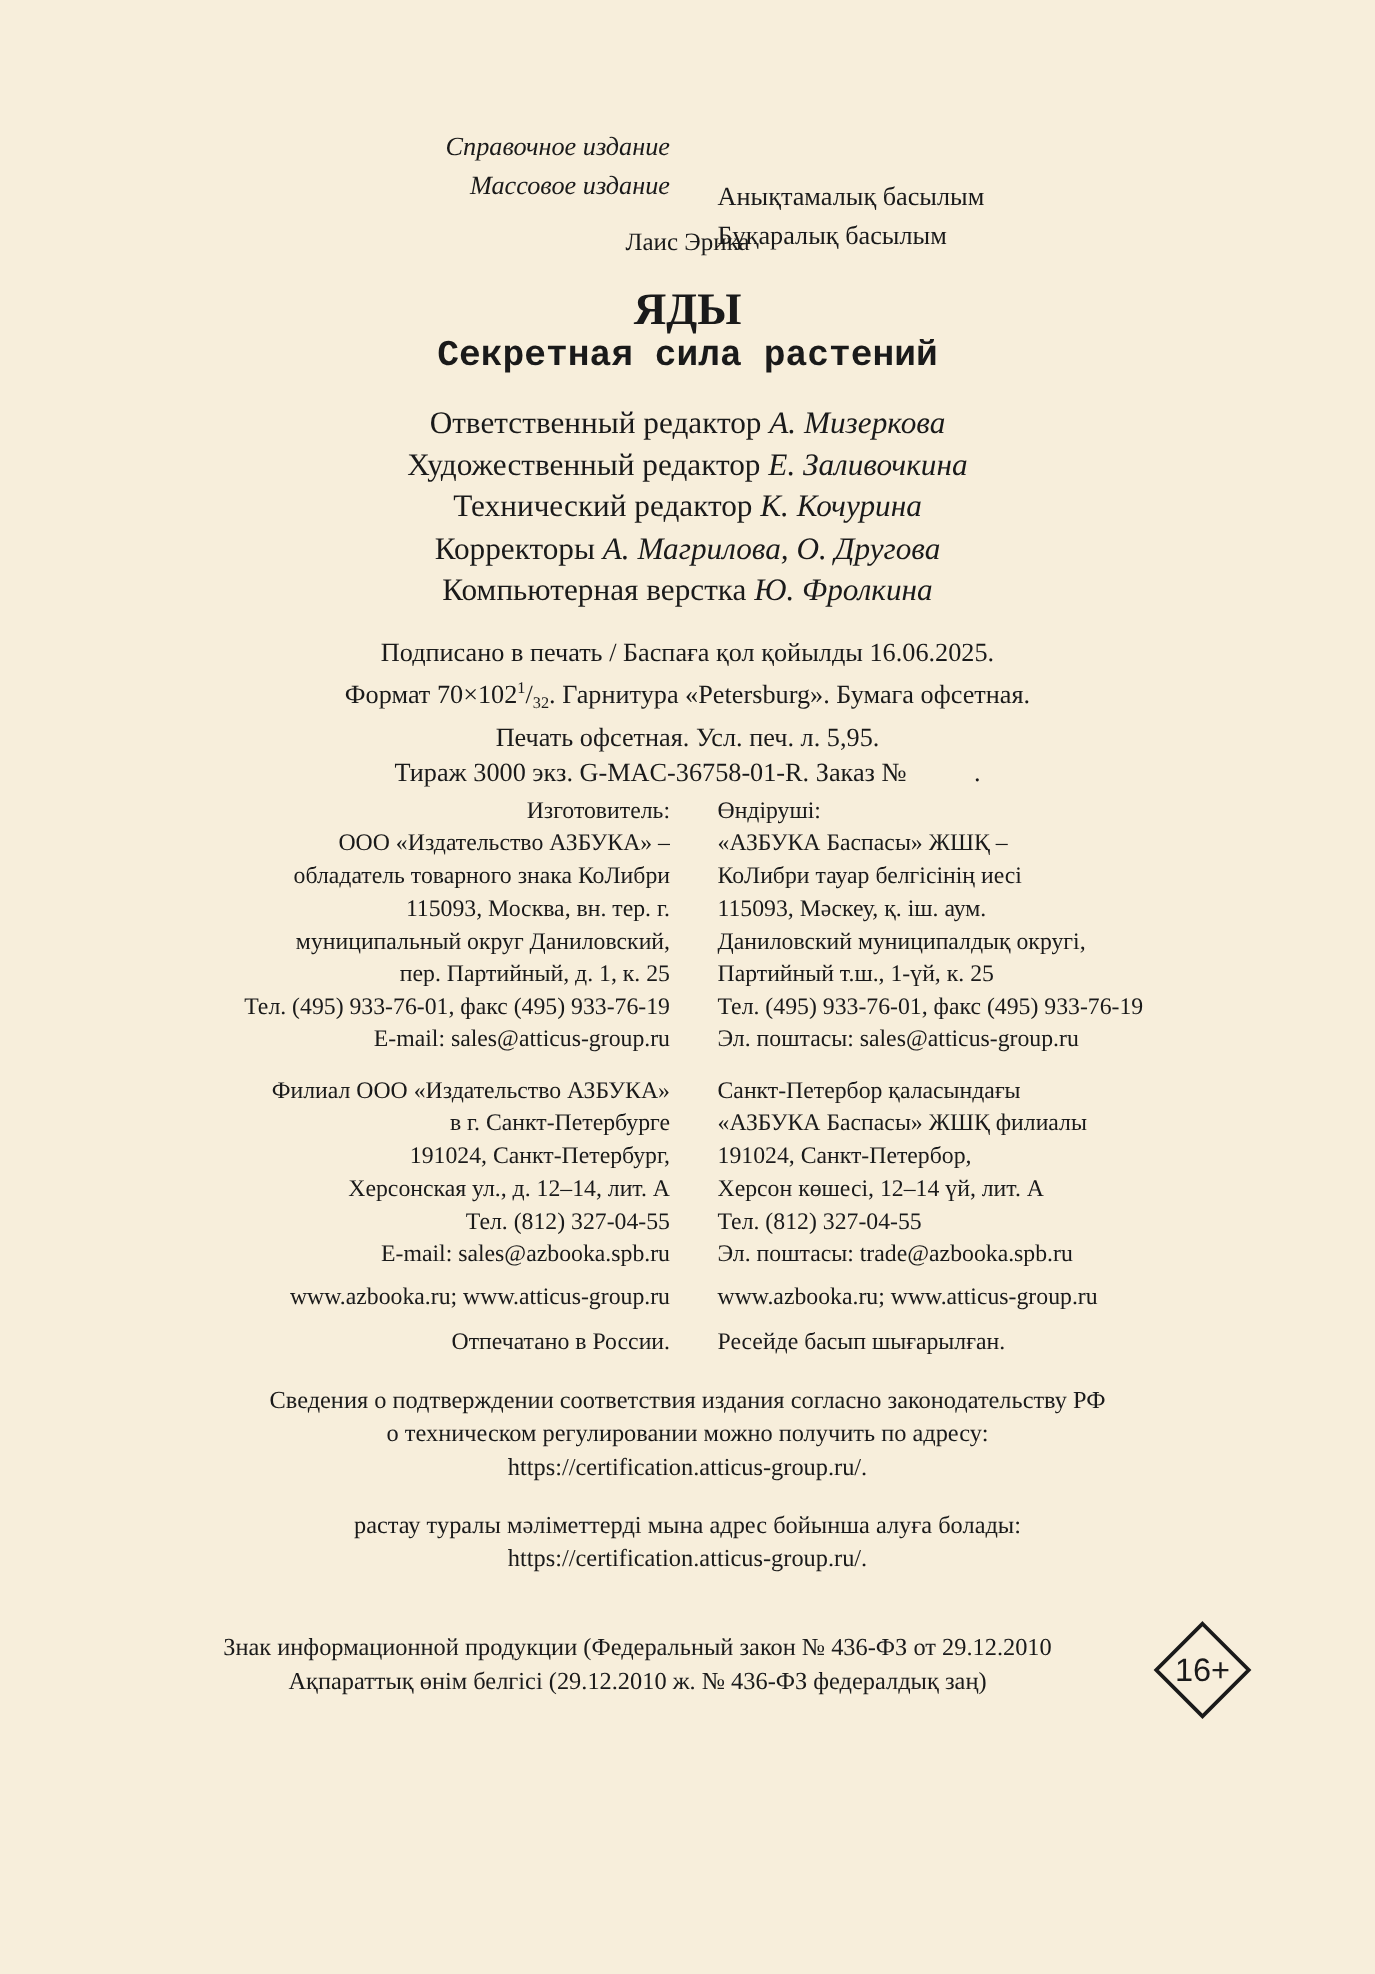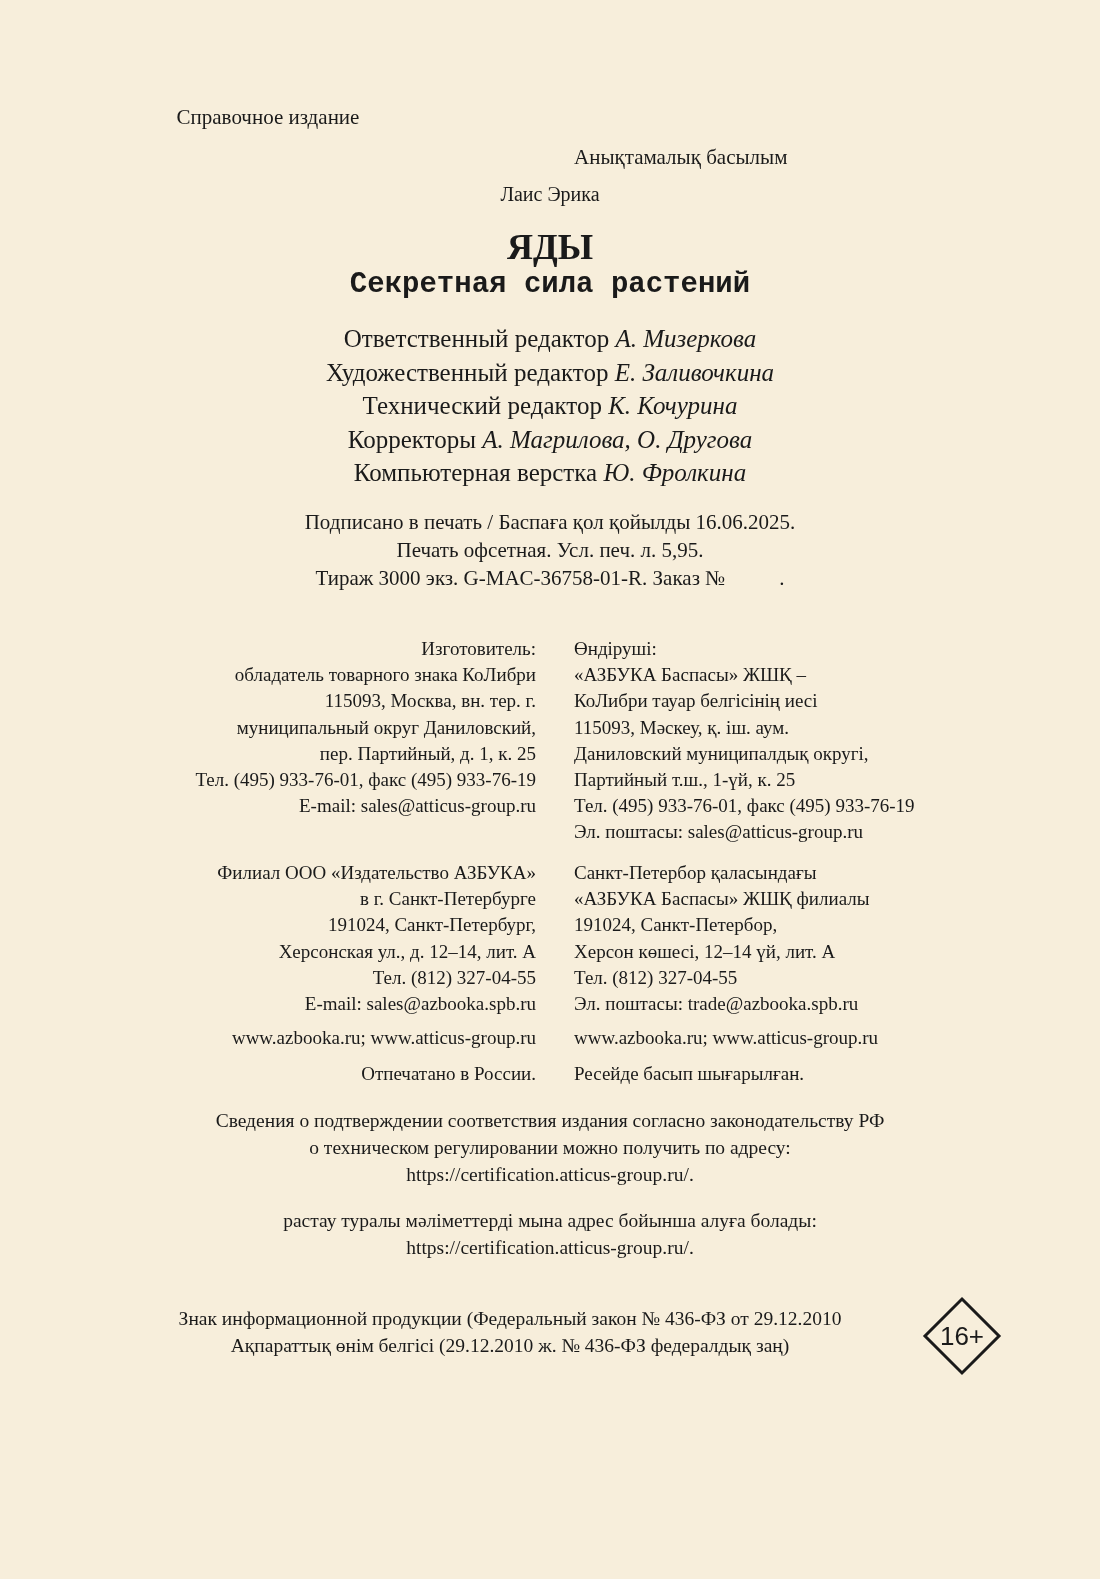--- a/index.html
+++ b/index.html
@@ -5,21 +5,21 @@
   html, body { margin:0; padding:0; }
   body {
     width:1100px; height:1579px;
     background:#f7eedb;
     color:#1a1a1a;
     font-family:"Liberation Serif", "DejaVu Serif", serif;
     position:relative; overflow:hidden;
   }
   .page { position:absolute; left:0; top:0; width:1100px; height:1579px; }
   .row2 { position:absolute; display:flex; width:1100px; font-size:21px; line-height:31px; }
-  .row2 .l { width:536px; text-align:center; }
+  .row2 .l { width:536px; text-align:right;font-style:italic; }
   .row2 .r { padding-left:38px; text-align:left;margin-top:40px; }
   .center { position:absolute; left:0; width:1100px; text-align:center; }
   .author { top:176px; font-size:20px; line-height:36px; }
   .title { top:226px; font-size:36px; font-weight:bold; line-height:42px; }
   .subtitle { top:266px; font-size:29px; font-weight:bold; line-height:38px;font-family:Liberation Mono, monospace; }
   .credits { top:322px; font-size:25px; line-height:33.5px; }
   .credits i { font-style:italic; }
   .imprint { top:508px; font-size:21px; line-height:28px; font-family:"Liberation Serif", serif; }
   .sup { font-size:13px; vertical-align:8px; }
   .sub { font-size:13px; vertical-align:-4px; }
@@ -33,42 +33,48 @@
 </style>
 </head>
 <body>
 
 <div class="page">
 
   <div class="row2" style="top:102px;">
     <div class="l">Справочное издание</div>
     <div class="r">Анықтамалық басылым</div>
   </div>
+  <div class="row2" style="top:133px;">
+    <div class="l">Массовое издание</div>
+    <div class="r">Бұқаралық басылым</div>
+  </div>
 
   <div class="center author">Лаис Эрика</div>
   <div class="center title">ЯДЫ</div>
   <div class="center subtitle">Секретная сила растений</div>
 
   <div class="center credits">
     <div><span>Ответственный редактор</span> <i>А. Мизеркова</i></div>
     <div><span>Художественный редактор</span> <i>Е. Заливочкина</i></div>
     <div><span>Технический редактор</span> <i>К. Кочурина</i></div>
     <div><span>Корректоры</span> <i>А. Магрилова, О. Другова</i></div>
     <div><span>Компьютерная верстка</span> <i>Ю. Фролкина</i></div>
   </div>
 
   <div class="center imprint">
     <div>Подписано в печать / Баспаға қол қойылды 16.06.2025.</div>
+    <div><span>Формат 70×102</span><span class="sup">1</span><span>/</span><span class="sub">32</span><span>. Гарнитура «Petersburg». Бумага офсетная.</span></div>
     <div>Печать офсетная. Усл. печ. л. 5,95.</div>
     <div><span>Тираж 3000 экз. G-MAC-36758-01-R. Заказ №</span><span style="display:inline-block;width:54px;"></span><span>.</span></div>
   </div>
 
   <div class="cols" style="top:636px;">
     <div class="l">
       <div>Изготовитель:</div>
+      <div>ООО «Издательство АЗБУКА» –</div>
       <div>обладатель товарного знака КоЛибри</div>
       <div>115093, Москва, вн. тер. г.</div>
       <div>муниципальный округ Даниловский,</div>
       <div>пер. Партийный, д. 1, к. 25</div>
       <div>Тел. (495) 933-76-01, факс (495) 933-76-19</div>
       <div>E-mail: sales@atticus-group.ru</div>
     </div>
     <div class="r">
       <div>Өндіруші:</div>
       <div>«АЗБУКА Баспасы» ЖШҚ –</div>

